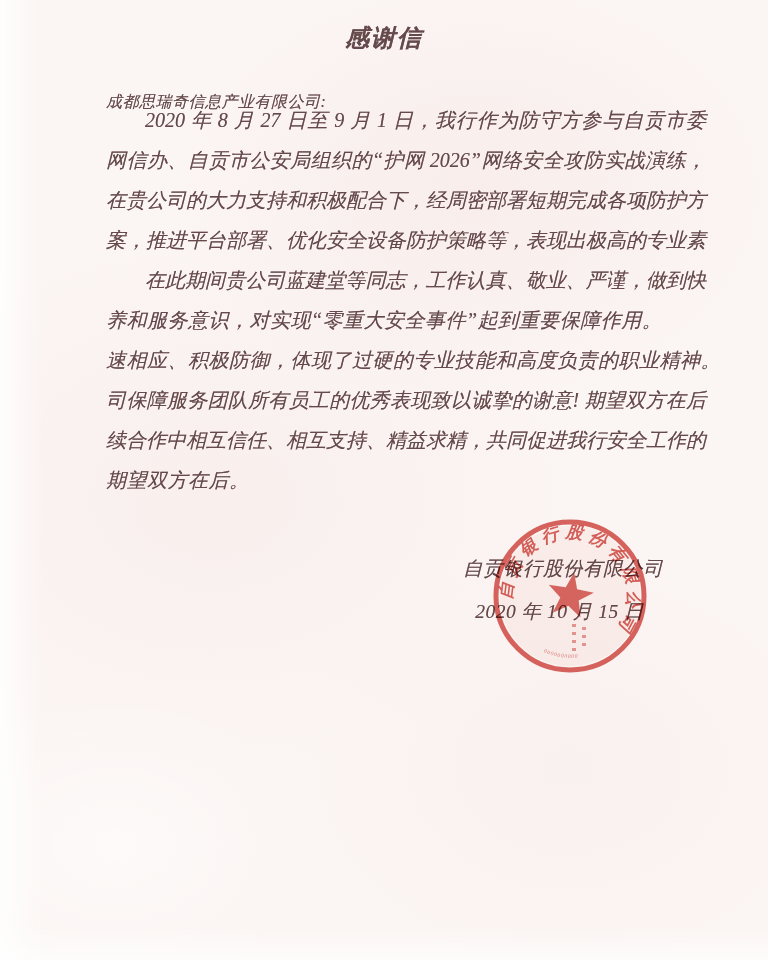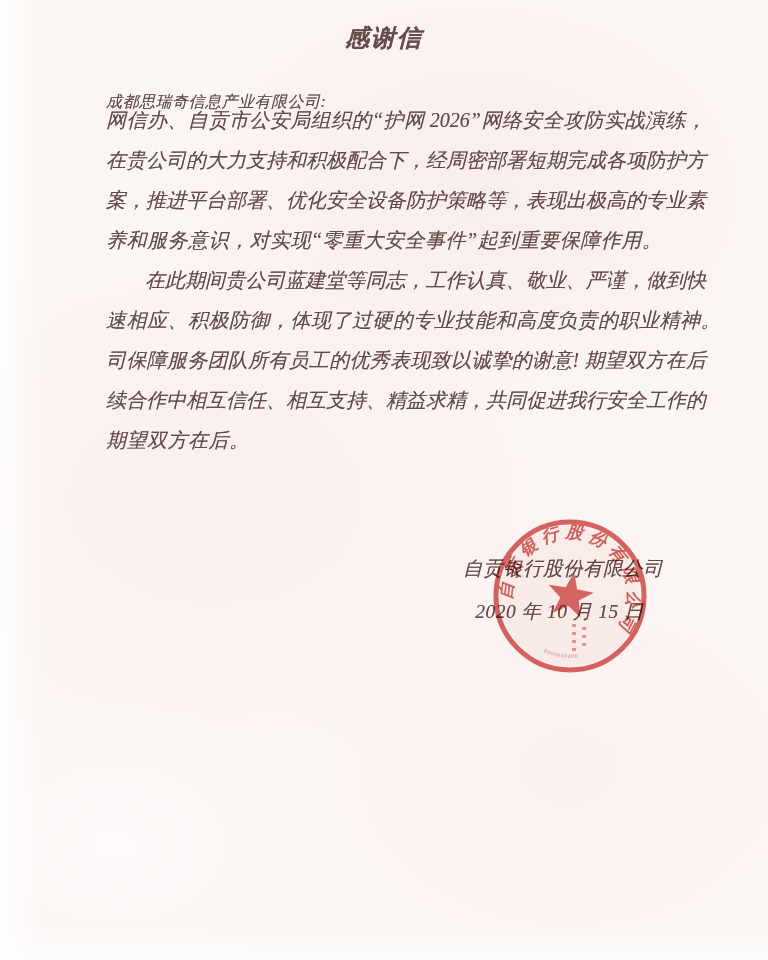--- a/index.html
+++ b/index.html
@@ -66,25 +66,26 @@
 </head>
 <body>
 
 <div class="page">
 
   <div class="letter-title">感谢信</div>
 
   <div class="salutation">成都思瑞奇信息产业有限公司:</div>
 
   <div class="body-lines">
+      <div class="line indent j">2020 年 8 月 27 日至 9 月 1 日，我行作为防守方参与自贡市委</div>
       <div class="line j">网信办、自贡市公安局组织的“护网 2026”网络安全攻防实战演练，</div>
       <div class="line j">在贵公司的大力支持和积极配合下，经周密部署短期完成各项防护方</div>
       <div class="line j">案，推进平台部署、优化安全设备防护策略等，表现出极高的专业素</div>
+      <div class="line indent j">在此期间贵公司蓝建堂等同志，工作认真、敬业、严谨，做到快</div>
       <div class="line end">养和服务意识，对实现“零重大安全事件”起到重要保障作用。</div>
-      <div class="line indent j">在此期间贵公司蓝建堂等同志，工作认真、敬业、严谨，做到快</div>
       <div class="line end">速相应、积极防御，体现了过硬的专业技能和高度负责的职业精神。</div>
       <div class="line j">司保障服务团队所有员工的优秀表现致以诚挚的谢意! 期望双方在后</div>
       <div class="line j">续合作中相互信任、相互支持、精益求精，共同促进我行安全工作的</div>
       <div class="line end">期望双方在后。</div>
     </div>
 
   <div class="signature">自贡银行股份有限公司</div>
 
   <div class="sign-date">2020 年 10 月 15 日</div>
 

